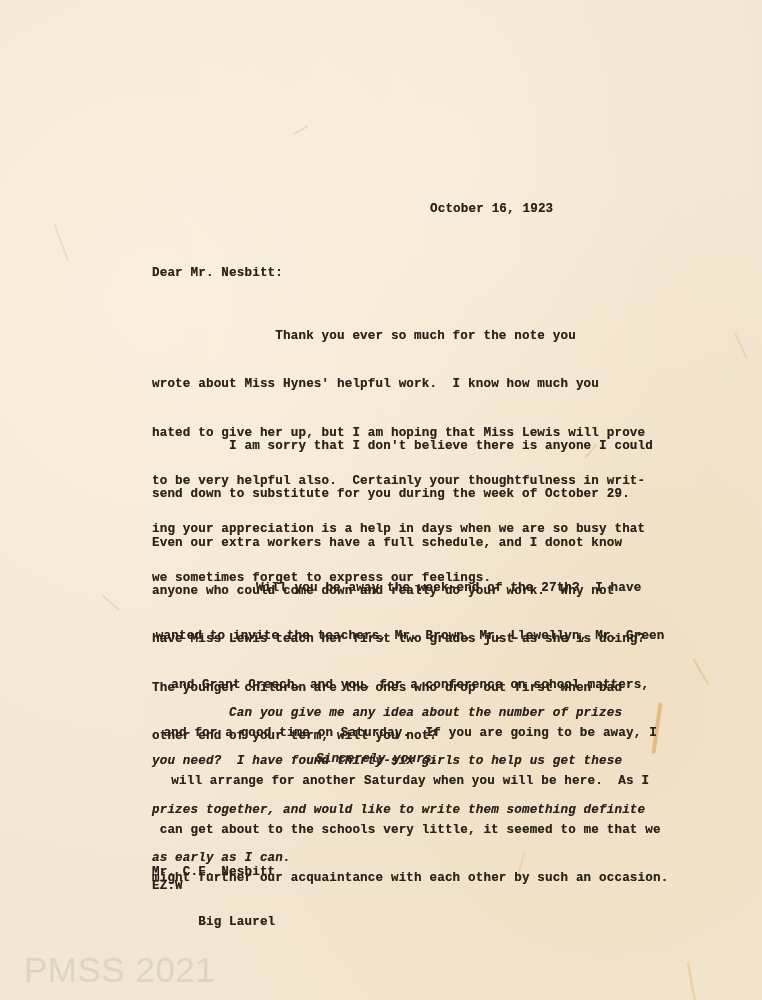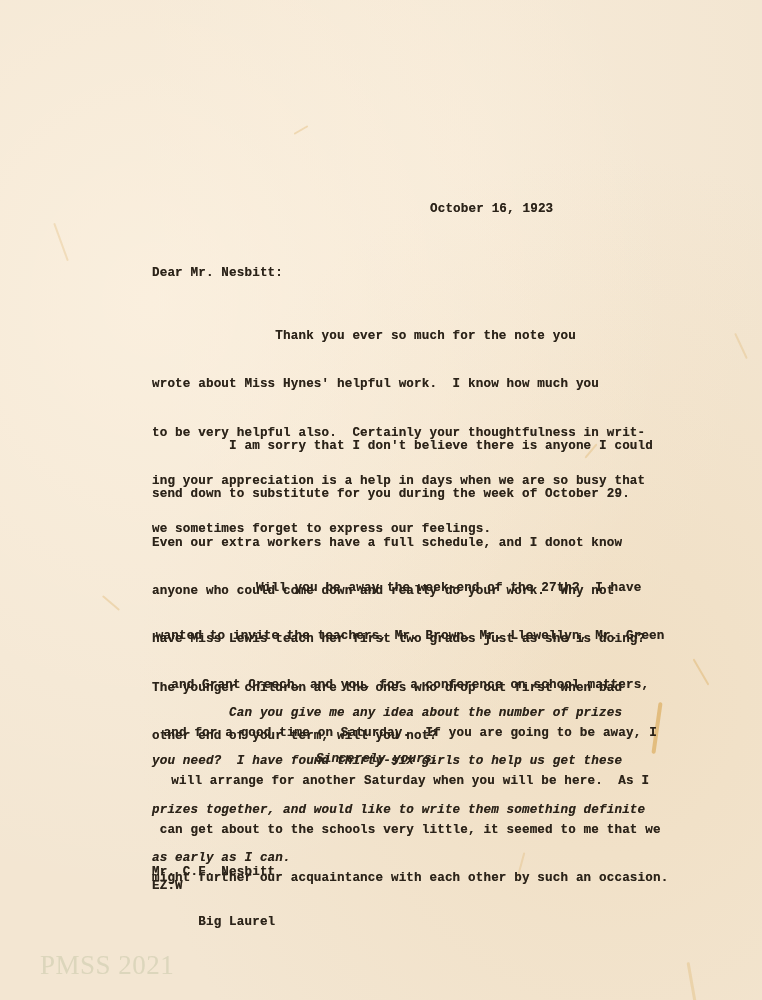--- a/index.html
+++ b/index.html
@@ -50,24 +50,24 @@
   .p1 { top: 264px; }
   .p2 { top: 374px; }
   .p3 { top: 516px; text-align: center; }
   .p4 { top: 641px; font-style: italic; }
   .closing { left: 316px; top: 720px; font-style: italic; }
   .addr { position: absolute; left: 152px; top: 799px; line-height: 16.5px; text-align: right; }
   .addr .line { display: block; }
   .initials { left: 152px; top: 847px; text-align: center; }
   .watermark {
     position: absolute;
-    left: 40px;
+    left: 24px;
     top: 918px;
-    font-family: Liberation Serif, serif;
-    font-size: 27px;
+    font-family: Liberation Sans, sans-serif;
+    font-size: 35px;
     color: rgba(200,200,170,0.55);
     letter-spacing: 0.5px;
   }
 </style>
 </head>
 <body>
 
 <div class="page">
 
   <div class="fiber" style="left:655px;top:670px;width:4px;height:52px;transform:rotate(8deg);"></div>
@@ -80,20 +80,21 @@
   <div class="fiber" style="left:300px;top:90px;width:2px;height:16px;transform:rotate(60deg);opacity:0.5;"></div>
   <div class="fiber" style="left:740px;top:300px;width:2px;height:28px;transform:rotate(-25deg);opacity:0.4;"></div>
 
   <div class="tw date">October 16, 1923</div>
 
   <div class="tw salutation">Dear Mr. Nesbitt:</div>
 
   <div class="tw para p1">
     <span class="line">                Thank you ever so much for the note you</span>
     <span class="line">wrote about Miss Hynes' helpful work.  I know how much you</span>
+    <span class="line">hated to give her up, but I am hoping that Miss Lewis will prove</span>
     <span class="line">to be very helpful also.  Certainly your thoughtfulness in writ-</span>
     <span class="line">ing your appreciation is a help in days when we are so busy that</span>
     <span class="line">we sometimes forget to express our feelings.</span>
   </div>
 
   <div class="tw para p2">
     <span class="line">          I am sorry that I don't believe there is anyone I could</span>
     <span class="line">send down to substitute for you during the week of October 29.</span>
     <span class="line">Even our extra workers have a full schedule, and I donot know</span>
     <span class="line">anyone who could come down and really do your work.  Why not</span>

